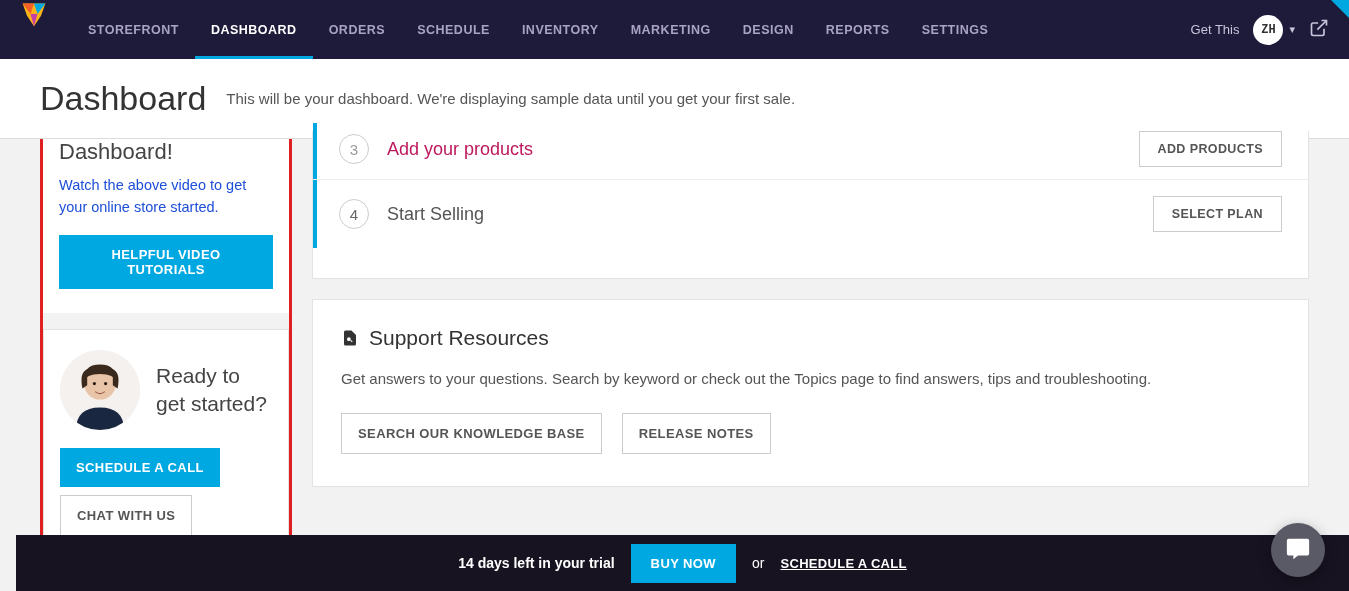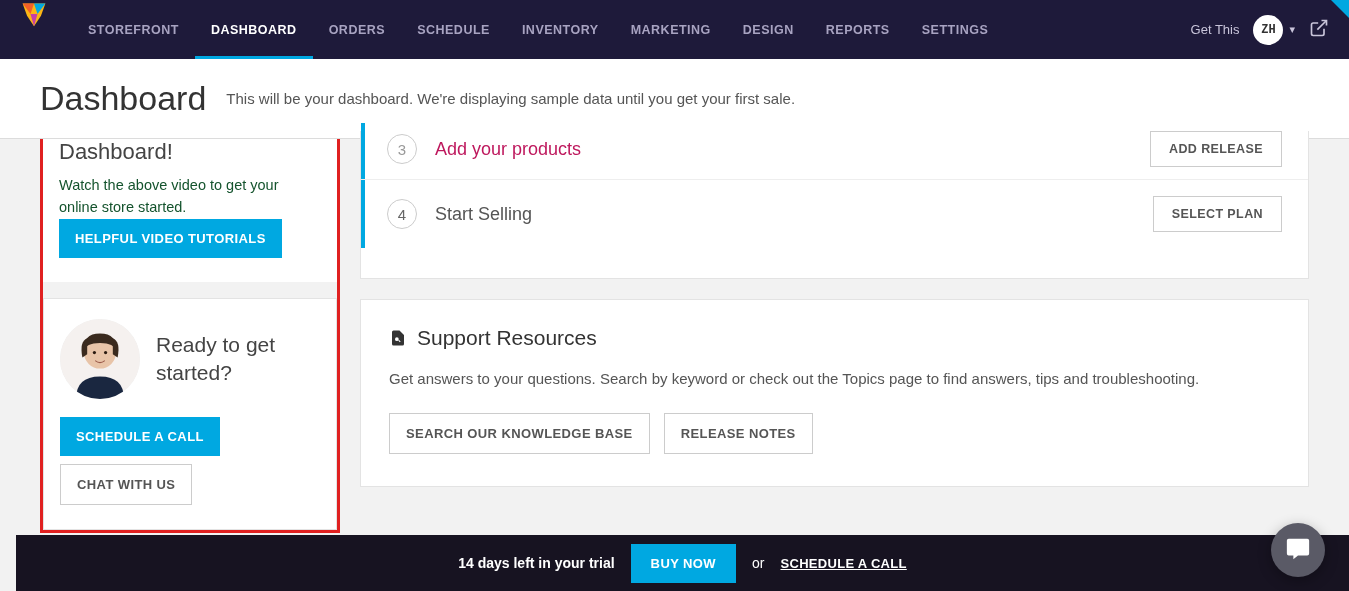--- a/index.html
+++ b/index.html
@@ -20,28 +20,28 @@
   .external-icon { color: #c9c5da; cursor: pointer; }
   .corner-triangle { position: absolute; top: 0; right: 0; width: 0; height: 0; border-top: 18px solid #00a8e1; border-left: 18px solid transparent; }
 
   
   .page-header { background: #fff; border-bottom: 1px solid #dcdcdc; padding: 20px 40px; display: flex; align-items: center; gap: 20px; }
   .page-title { font-size: 34px; font-weight: 400; color: #333; }
   .page-subtitle { font-size: 15px; color: #555; }
 
   
   .main-wrap { display: flex; gap: 20px; padding: 0 40px 20px 40px; }
-  .left-col { width: 300px; flex-shrink: 0; position: relative; }
+  .left-col { width: 252px; flex-shrink: 0; position: relative; }
   .right-col { flex: 1; }
 
   .card { background: #fff; border: 1px solid #e3e3e3; }
   .red-outline { border: 3px solid #e02020; border-top: none; padding-top: 0; }
   .welcome-card { padding: 0 16px 24px 16px; }
   .welcome-heading { font-size: 22px; color: #444; margin-bottom: 10px; }
-  .welcome-text { font-size: 14.5px; color: #14532d; line-height: 1.5; }
+  .welcome-text { font-size: 14.5px; color: #1d4ed8; line-height: 1.5; margin-bottom: 16px; }
 
   .btn { display: inline-block; font-size: 13px; font-weight: 700; letter-spacing: 0.4px; padding: 12px 16px; cursor: pointer; border: none; text-align: center; }
   .btn-primary { background: #00a8e1; color: #fff; }
   .btn-outline { background: #fff; color: #555; border: 1px solid #ccc; }
 
   .ready-card { margin-top: 16px; padding: 20px 16px 24px 16px; }
   .ready-row { display: flex; align-items: center; gap: 16px; margin-bottom: 18px; }
   .agent-photo { width: 80px; height: 80px; border-radius: 50%; background: #eee; overflow: hidden; flex-shrink: 0; }
   .ready-text { font-size: 21px; color: #444; line-height: 1.3; }
   .ready-buttons { display: flex; flex-direction: column; gap: 8px; align-items: flex-start; }
@@ -57,21 +57,21 @@
   .step-row.cut { padding-top: 0; padding-bottom: 12px; border-top: none; }
   .step-row.cut .step-num { color: #999; }
   .step-row.cut .step-label { color: #be185d; }
 
   
   .support-card { margin-top: 20px; padding: 26px 28px 32px 28px; }
   .support-head { display: flex; align-items: center; gap: 10px; margin-bottom: 18px; }
   .support-icon { width: 18px; height: 18px; color: #333; }
   .support-title { font-size: 21px; color: #333; }
   .support-desc { font-size: 15px; color: #555; margin-bottom: 22px; line-height: 1.5; }
-  .support-buttons { display: flex; gap: 14px; }
+  .support-buttons { display: flex; gap: 20px; }
 
   
   .footer-bar { background: #171321; color: #fff; height: 56px; display: flex; align-items: center; justify-content: center; gap: 16px; position: fixed; bottom: 0; left: 16px; right: 0; font-size: 14px; }
   .footer-text { font-weight: 600; }
   .btn-buy { background: #00a8e1; color: #fff; font-weight: 700; padding: 12px 20px; border: none; cursor: pointer; font-size: 13px; letter-spacing: 0.4px; }
   .footer-or { color: #fff; }
   .footer-link { color: #fff; text-decoration: underline; font-weight: 700; cursor: pointer; font-size: 13px; letter-spacing: 0.3px; }
 
   
   .chat-bubble { position: fixed; bottom: 14px; right: 24px; width: 54px; height: 54px; border-radius: 50%; background: #5a5a66; display: flex; align-items: center; justify-content: center; cursor: pointer; box-shadow: 0 4px 14px rgba(0,0,0,0.3); }
@@ -160,21 +160,21 @@
     </div>
   </div>
 
   <div class="right-col">
 
     <div class="card steps-card">
       <div class="step-row cut">
         <div class="step-accent" style="top:-8px;"></div>
         <div class="step-num">3</div>
         <div class="step-label">Add your products</div>
-        <button class="step-btn">ADD RELEASE</button>
+        <button class="step-btn">ADD PRODUCTS</button>
       </div>
       <div class="step-row">
         <div class="step-accent"></div>
         <div class="step-num">4</div>
         <div class="step-label">Start Selling</div>
         <button class="step-btn">SELECT PLAN</button>
       </div>
     </div>
 
     <div class="card support-card">

